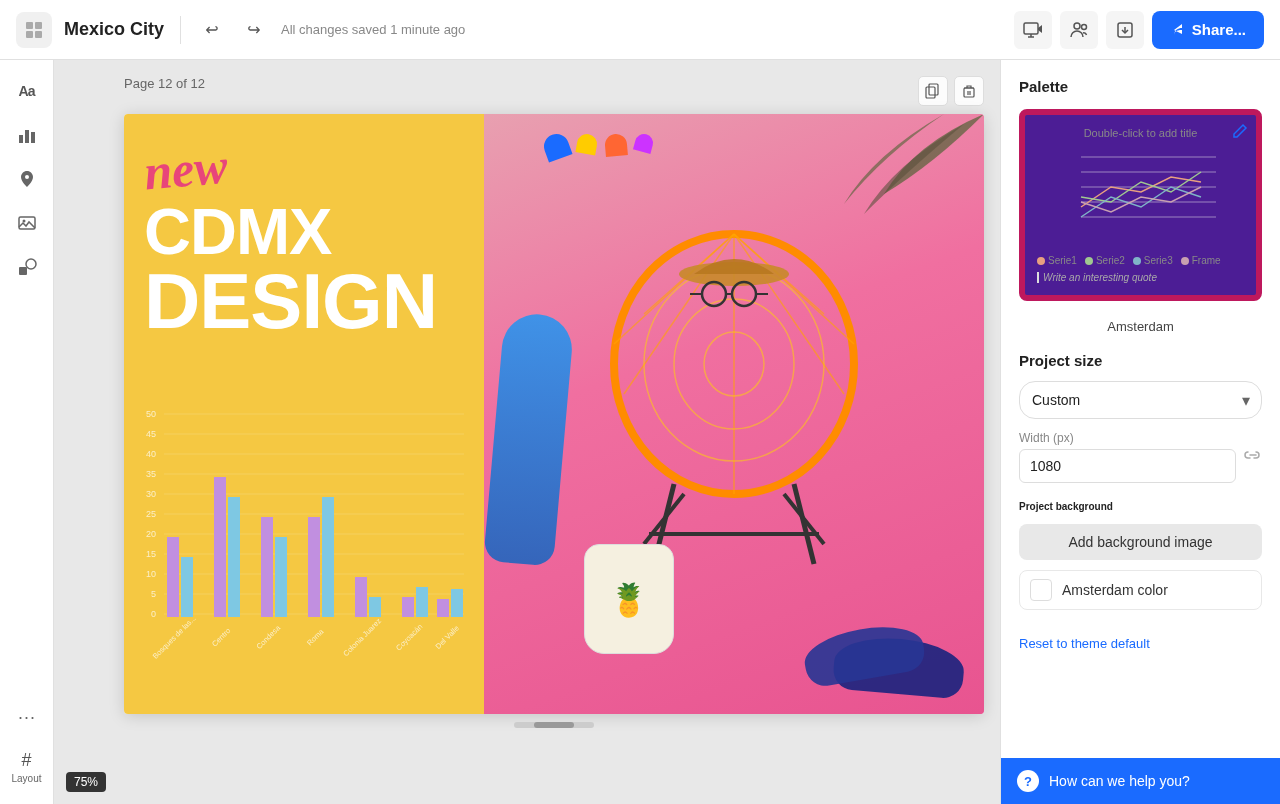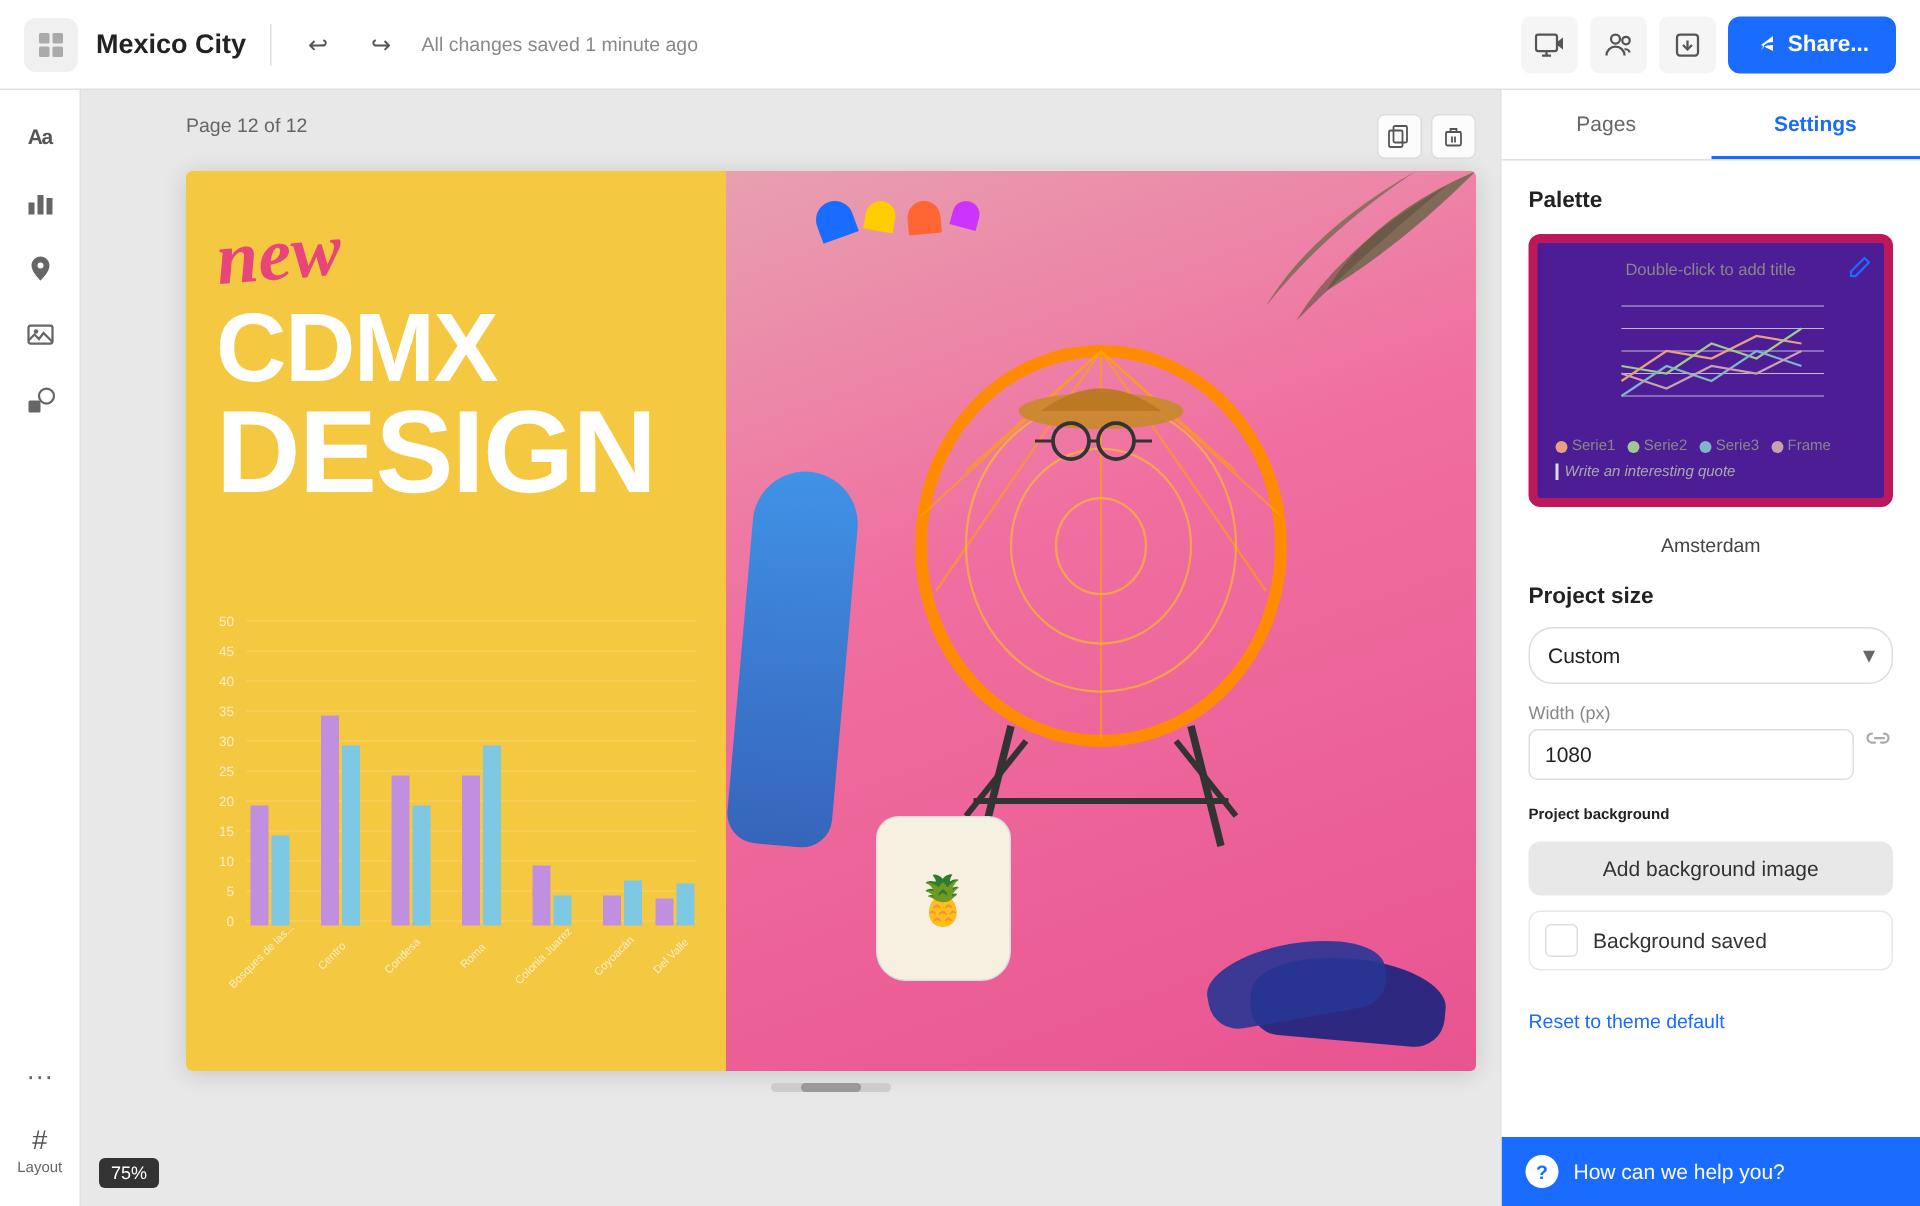--- a/index.html
+++ b/index.html
@@ -44,21 +44,21 @@
     .right-sidebar { width: 280px; background: #fff; border-left: 1px solid #e0e0e0; display: flex; flex-direction: column; flex-shrink: 0; overflow-y: auto; }
     .tab-bar { display: flex; border-bottom: 1px solid #e0e0e0; }
     .tab { flex: 1; text-align: center; padding: 14px 0; font-size: 14px; font-weight: 500; color: #666; cursor: pointer; border-bottom: 2px solid transparent; }
     .tab.active { color: #1a6bff; border-bottom: 2px solid #1a6bff; font-weight: 600; }
     .sidebar-section { padding: 18px 18px 0 18px; }
     .section-title { font-size: 15px; font-weight: 600; color: #222; margin-bottom: 14px; }
 
     
     .palette-preview { background: #4c1d95; border: 6px solid #be185d; border-radius: 8px; padding: 12px; margin-bottom: 18px; }
     .palette-preview-title { font-size: 11px; color: #888; text-align: center; margin-bottom: 8px; }
-    .palette-legend { display: flex; gap: 8px; flex-wrap: wrap; margin-top: 8px; }
+    .palette-legend { display: flex; gap: 8px; flex-wrap: wrap; margin-top: 18px; }
     .palette-legend-item { display: flex; align-items: center; gap: 3px; font-size: 10px; color: #888; }
     .palette-legend-dot { width: 8px; height: 8px; border-radius: 50%; }
     .palette-name { text-align: center; font-size: 13px; font-weight: 500; color: #444; margin-top: 8px; }
 
     
     .size-section { padding: 0 18px 18px 18px; }
     .size-title { font-size: 15px; font-weight: 600; color: #222; margin-bottom: 12px; }
     .size-dropdown { width: 100%; padding: 10px 12px; border: 1px solid #ddd; border-radius: 16px; font-size: 14px; color: #222; background: #fff; appearance: none; cursor: pointer; position: relative; }
     .size-dropdown-wrapper { position: relative; }
     .size-dropdown-wrapper::after { content: '▾'; position: absolute; right: 12px; top: 50%; transform: translateY(-50%); color: #666; pointer-events: none; }
@@ -332,24 +332,20 @@
           <div style="width:40px;height:6px;background:#999;border-radius:3px;position:absolute;left:20px;"></div>
         </div>
       </div>
     </div>
 
     <div class="zoom-indicator">75%</div>
   </div>
 
   <div class="right-sidebar">
 
-    <div class="tab-bar">
-      <div class="tab">Pages</div>
-      <div class="tab active">Settings</div>
-    </div>
 
     <div class="sidebar-section">
       <div class="section-title">Palette</div>
       <div class="palette-preview" style="position:relative;">
         <div style="position:absolute;top:8px;right:8px;color:#1a6bff;cursor:pointer;">
           <svg width="16" height="16" viewBox="0 0 16 16">
               <path d="M11 2l3 3-9 9H2v-3L11 2z" fill="none" stroke="#1a6bff" stroke-width="1.5"></path>
             </svg>
         </div>
         <div class="palette-preview-title">Double-click to add title</div>
@@ -411,21 +407,21 @@
             </svg>
         </div>
       </div>
     </div>
 
     <div class="bg-section">
       <div class="bg-title">Project background</div>
       <button class="add-bg-btn">Add background image</button>
       <div class="bg-color-row">
         <div class="bg-color-swatch"></div>
-        <span class="bg-color-label">Background saved</span>
+        <span class="bg-color-label">Amsterdam color</span>
       </div>
     </div>
 
     <div class="reset-link">Reset to theme default</div>
 
     <div class="help-bar">
       <div class="help-icon">?</div>
       <span class="help-text">How can we help you?</span>
     </div>
   </div>

